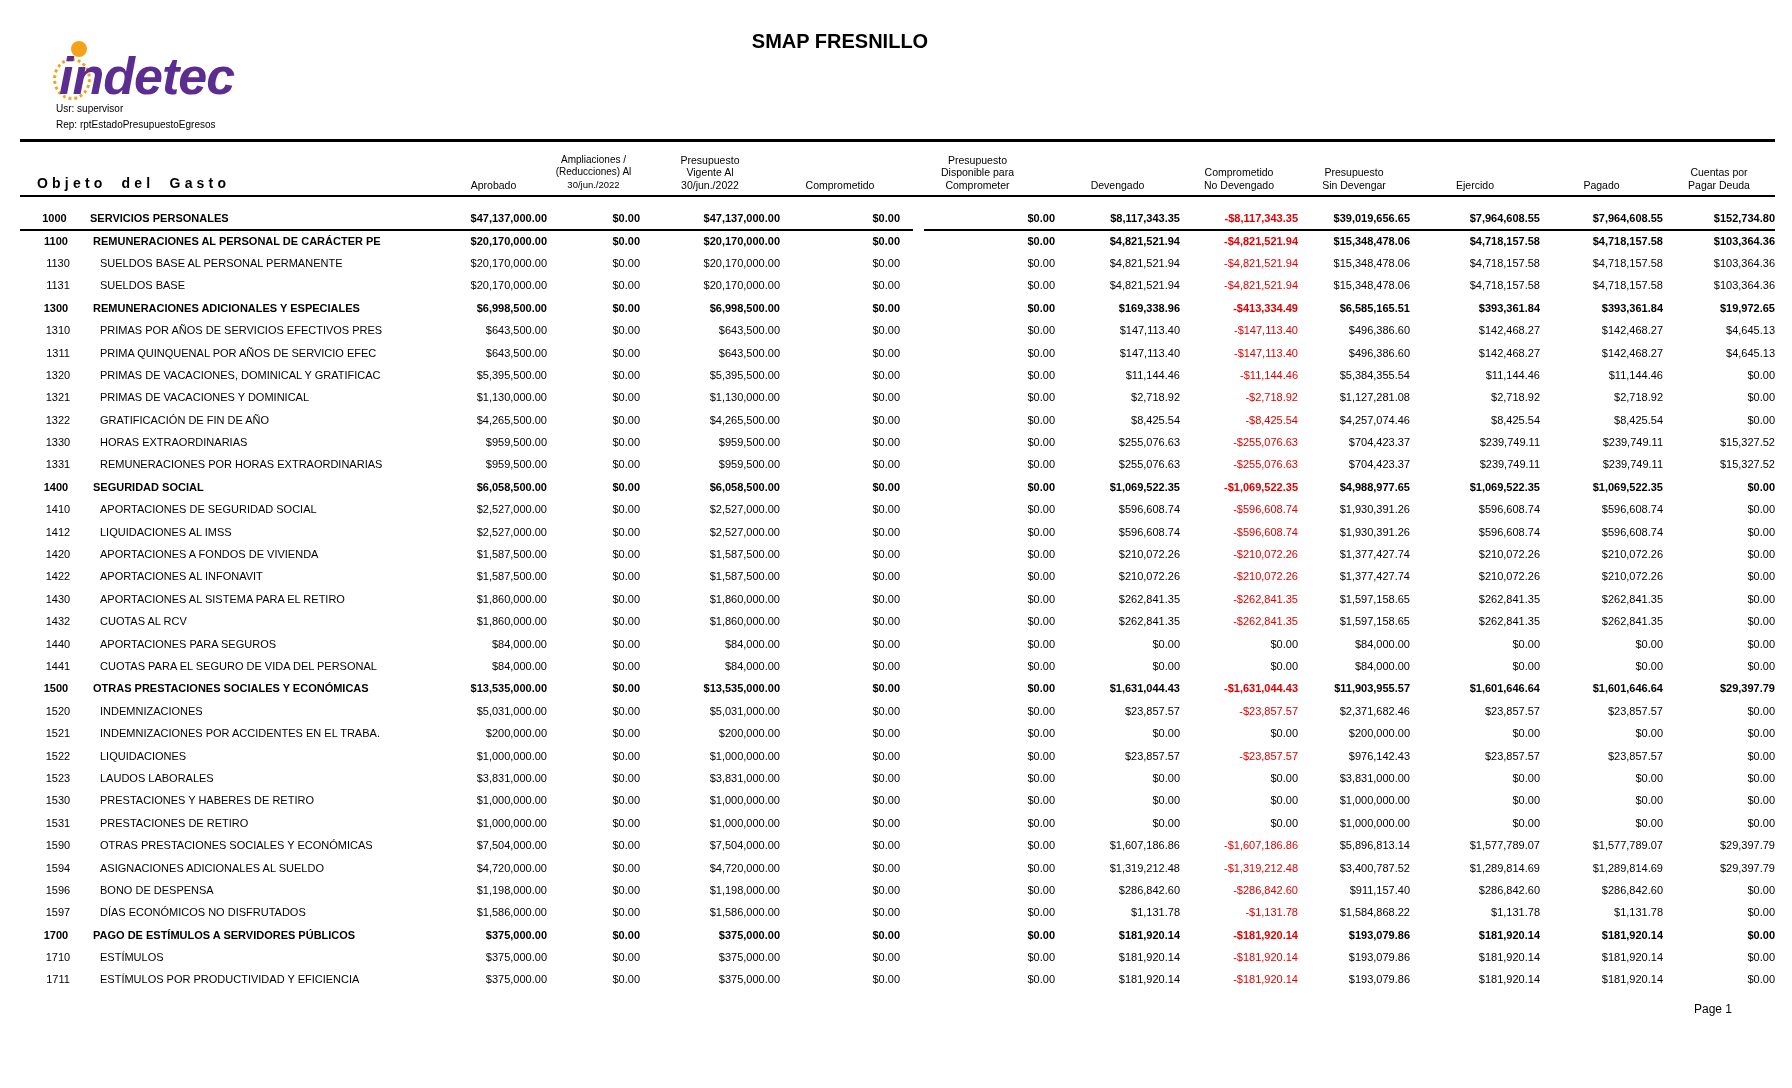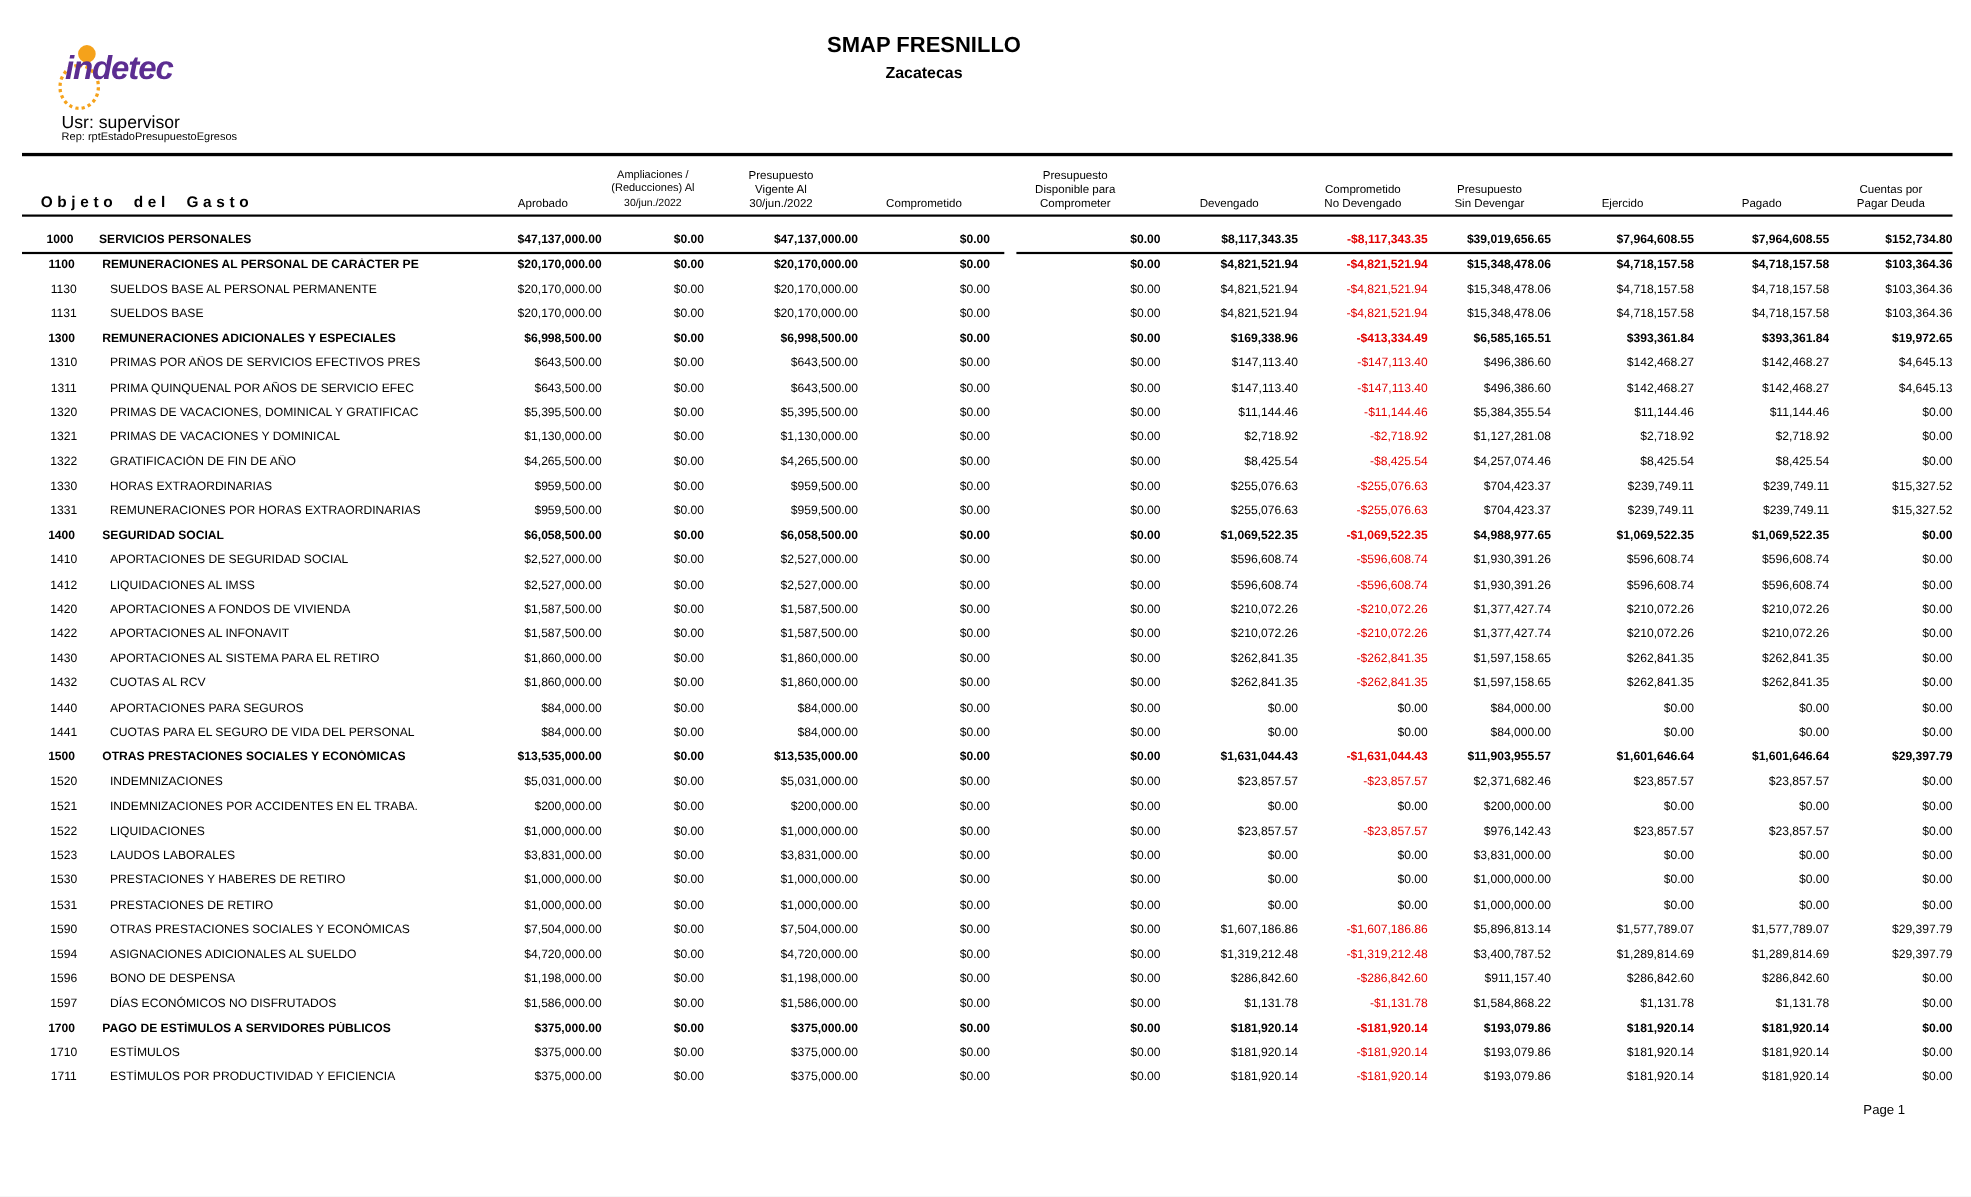--- a/index.html
+++ b/index.html
@@ -6,22 +6,22 @@
   .page {
     position:relative; width:1792px; height:1088px; background:#ffffff; color:#000;
     font-family:"Liberation Sans","DejaVu Sans",sans-serif; overflow:hidden;
     --cols:52px 368px 107px 93px 140px 120px 155px 125px 118px 112px 130px 123px 112px;
     --neg:#E10000; --logo-purple:#5C2D91; --logo-orange:#F5A21B;
   }
   
   .logo { position:absolute; left:55px; top:46px; width:200px; height:56px; }
   .logo-ball { position:absolute; left:16px; top:-5px; width:16px; height:16px; border-radius:50%; background:var(--logo-orange); }
   .logo-ring { position:absolute; left:-2px; top:12px; width:32px; height:36px; border-radius:50%; border:3px dotted var(--logo-orange); }
-  .logo-word { position:absolute; left:4px; top:0px; font-style:italic; font-weight:bold; font-size:30px; letter-spacing:-1px; color:var(--logo-purple); }
-  .usr { position:absolute; left:56px; top:103px; font-size:16px; }
+  .logo-word { position:absolute; left:4px; top:0px; font-style:italic; font-weight:bold; font-size:52px; letter-spacing:-1px; color:var(--logo-purple); }
+  .usr { position:absolute; left:56px; top:103px; font-size:10px; }
   .rep { position:absolute; left:56px; top:119px; font-size:10px; }
   
   .titles { position:absolute; left:340px; top:30px; width:1000px; text-align:center; }
   .t1 { font-size:20px; font-weight:bold; }
   .t2 { font-size:14.5px; font-weight:bold; margin-top:6px; }
   .t3 { font-size:15px; font-weight:bold; margin-top:8px; }
   
   .printbox { position:absolute; left:1483px; top:88px; width:305px; }
   .print-row { display:flex; height:23px; align-items:center; }
   .print-row.first { border-bottom:1px solid #444; }
@@ -61,21 +61,20 @@
   <div class="logo">
     <span class="logo-ring"></span>
     <span class="logo-ball"></span>
     <span class="logo-word">indetec</span>
   </div>
   <div class="usr">Usr: supervisor</div>
   <div class="rep">Rep: rptEstadoPresupuestoEgresos</div>
 
   <div class="titles">
     <div class="t1">SMAP FRESNILLO</div>
-    <div class="t2">Zacatecas</div>
   </div>
 
 
   <div class="rule-top"></div>
 
   <div class="thead" id="thead">
       <div class="th-objeto">Objeto del Gasto</div>
       <div class="th c3">
         <div class="ln">Aprobado</div>
       </div>

